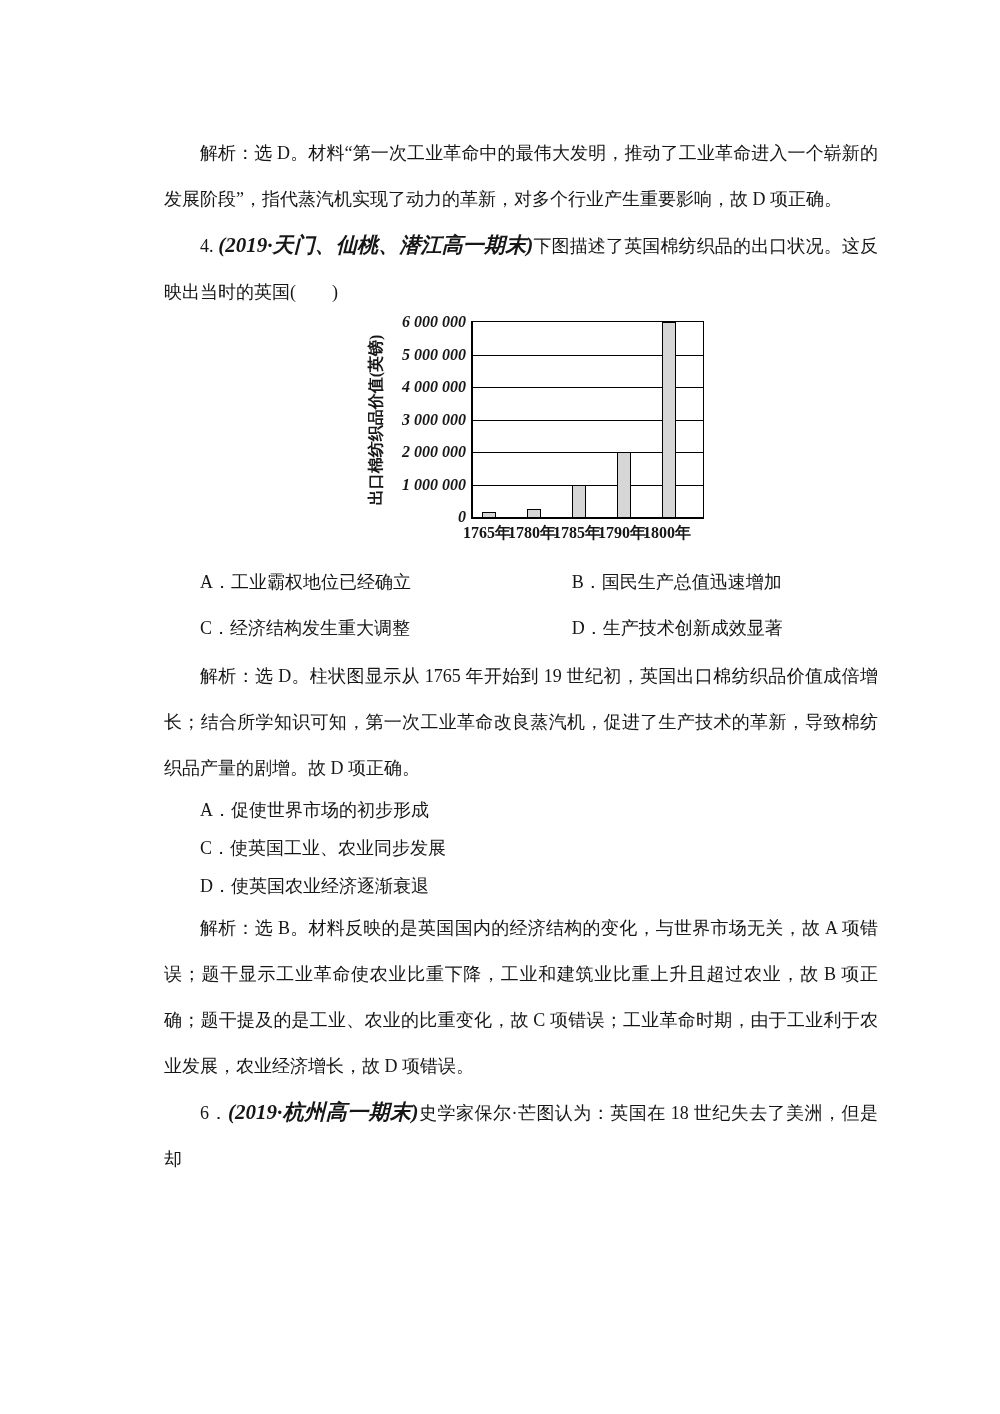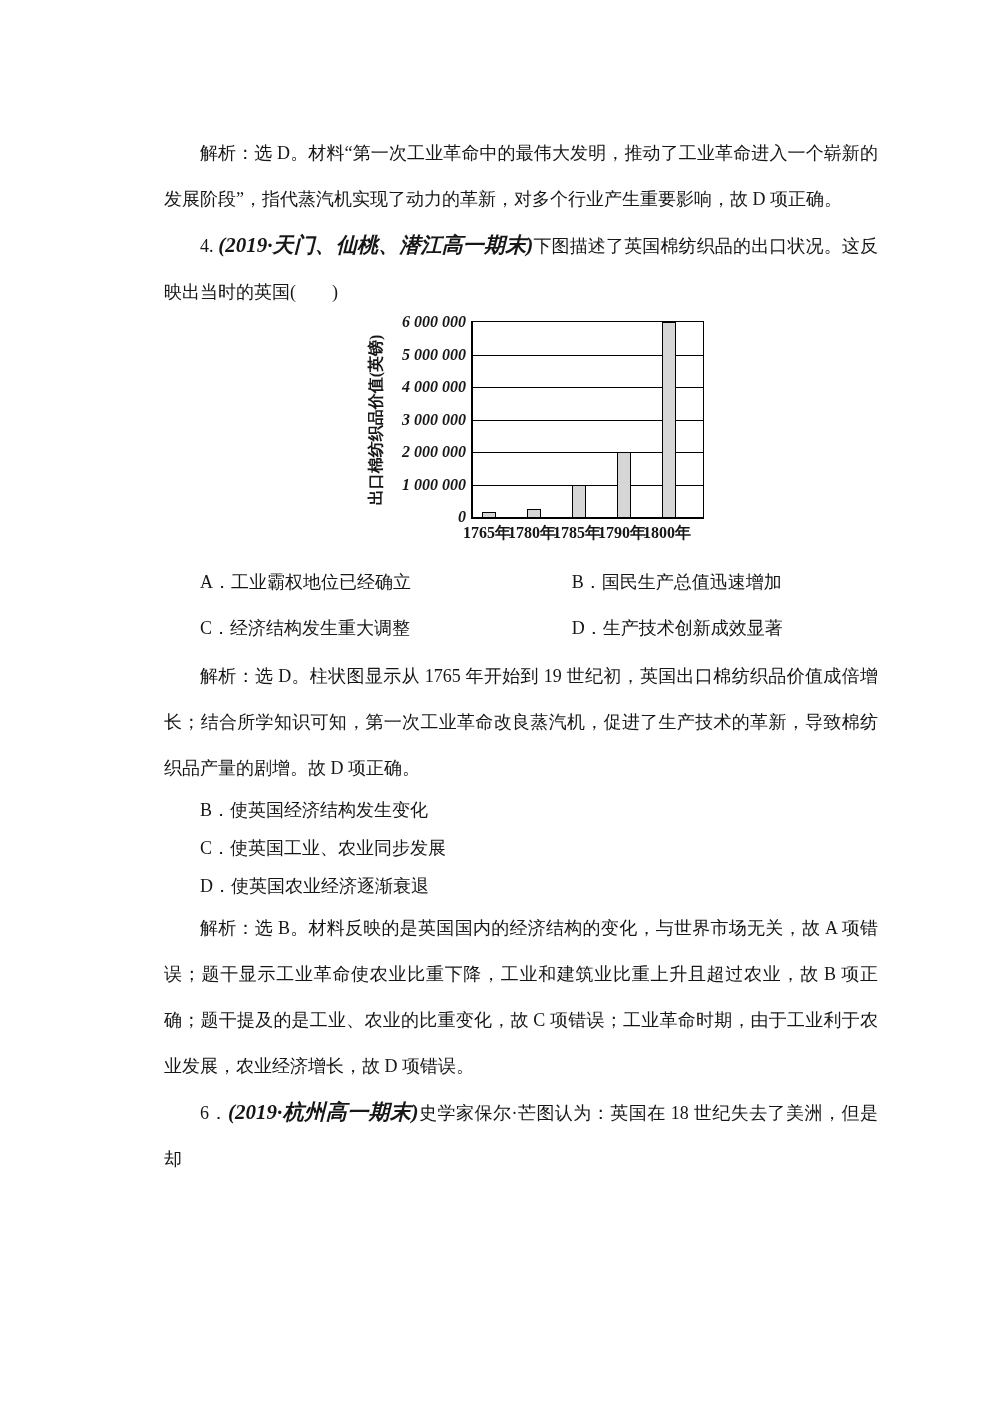--- a/index.html
+++ b/index.html
@@ -112,21 +112,21 @@
       <div class="opt ind">A．工业霸权地位已经确立</div>
       <div class="opt">B．国民生产总值迅速增加</div>
       <div class="opt ind">C．经济结构发生重大调整</div>
       <div class="opt">D．生产技术创新成效显著</div>
     </div>
 
     <p class="para">解析：选 D。柱状图显示从 1765 年开始到 19 世纪初，英国出口棉纺织品价值成倍增长；结合所学知识可知，第一次工业革命改良蒸汽机，促进了生产技术的革新，导致棉纺织品产量的剧增。故 D 项正确。</p>
 
 
     <div class="opts1">
-      <div class="opt ind">B．使英国经济结构发生变化</div>
+      <div class="opt ind">A．促使世界市场的初步形成</div>
       <div class="opt ind">C．使英国工业、农业同步发展</div>
       <div class="opt ind">D．使英国农业经济逐渐衰退</div>
     </div>
 
     <p class="para">解析：选 B。材料反映的是英国国内的经济结构的变化，与世界市场无关，故 A 项错误；题干显示工业革命使农业比重下降，工业和建筑业比重上升且超过农业，故 B 项正确；题干提及的是工业、农业的比重变化，故 C 项错误；工业革命时期，由于工业利于农业发展，农业经济增长，故 D 项错误。</p>
 
     <p class="para"><span>6．</span><span class="source">(2019·杭州高一期末)</span><span>史学家保尔·芒图认为：英国在 18 世纪失去了美洲，但是却</span></p>
 
   </div>
 </div>

